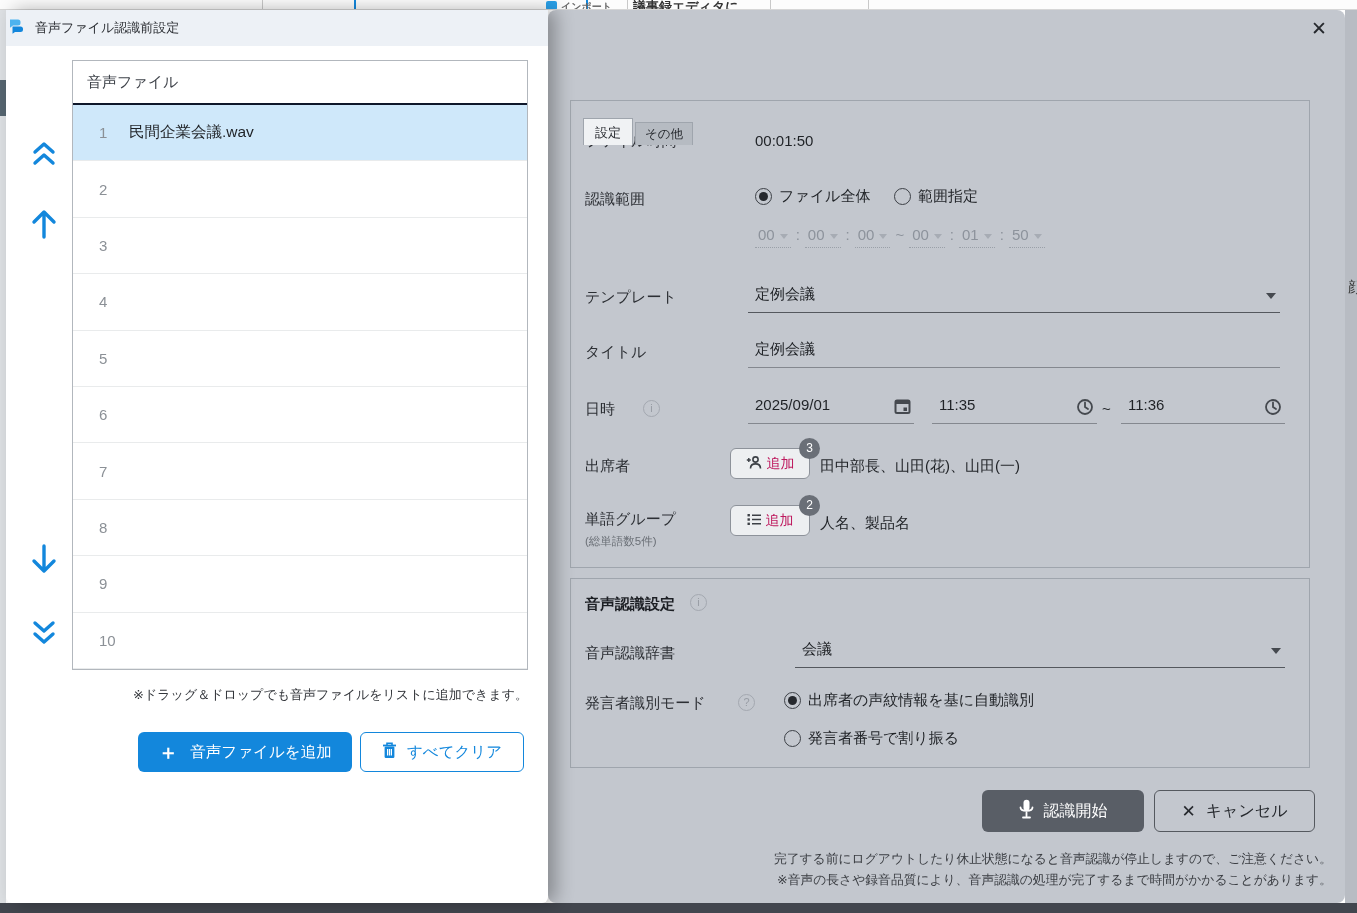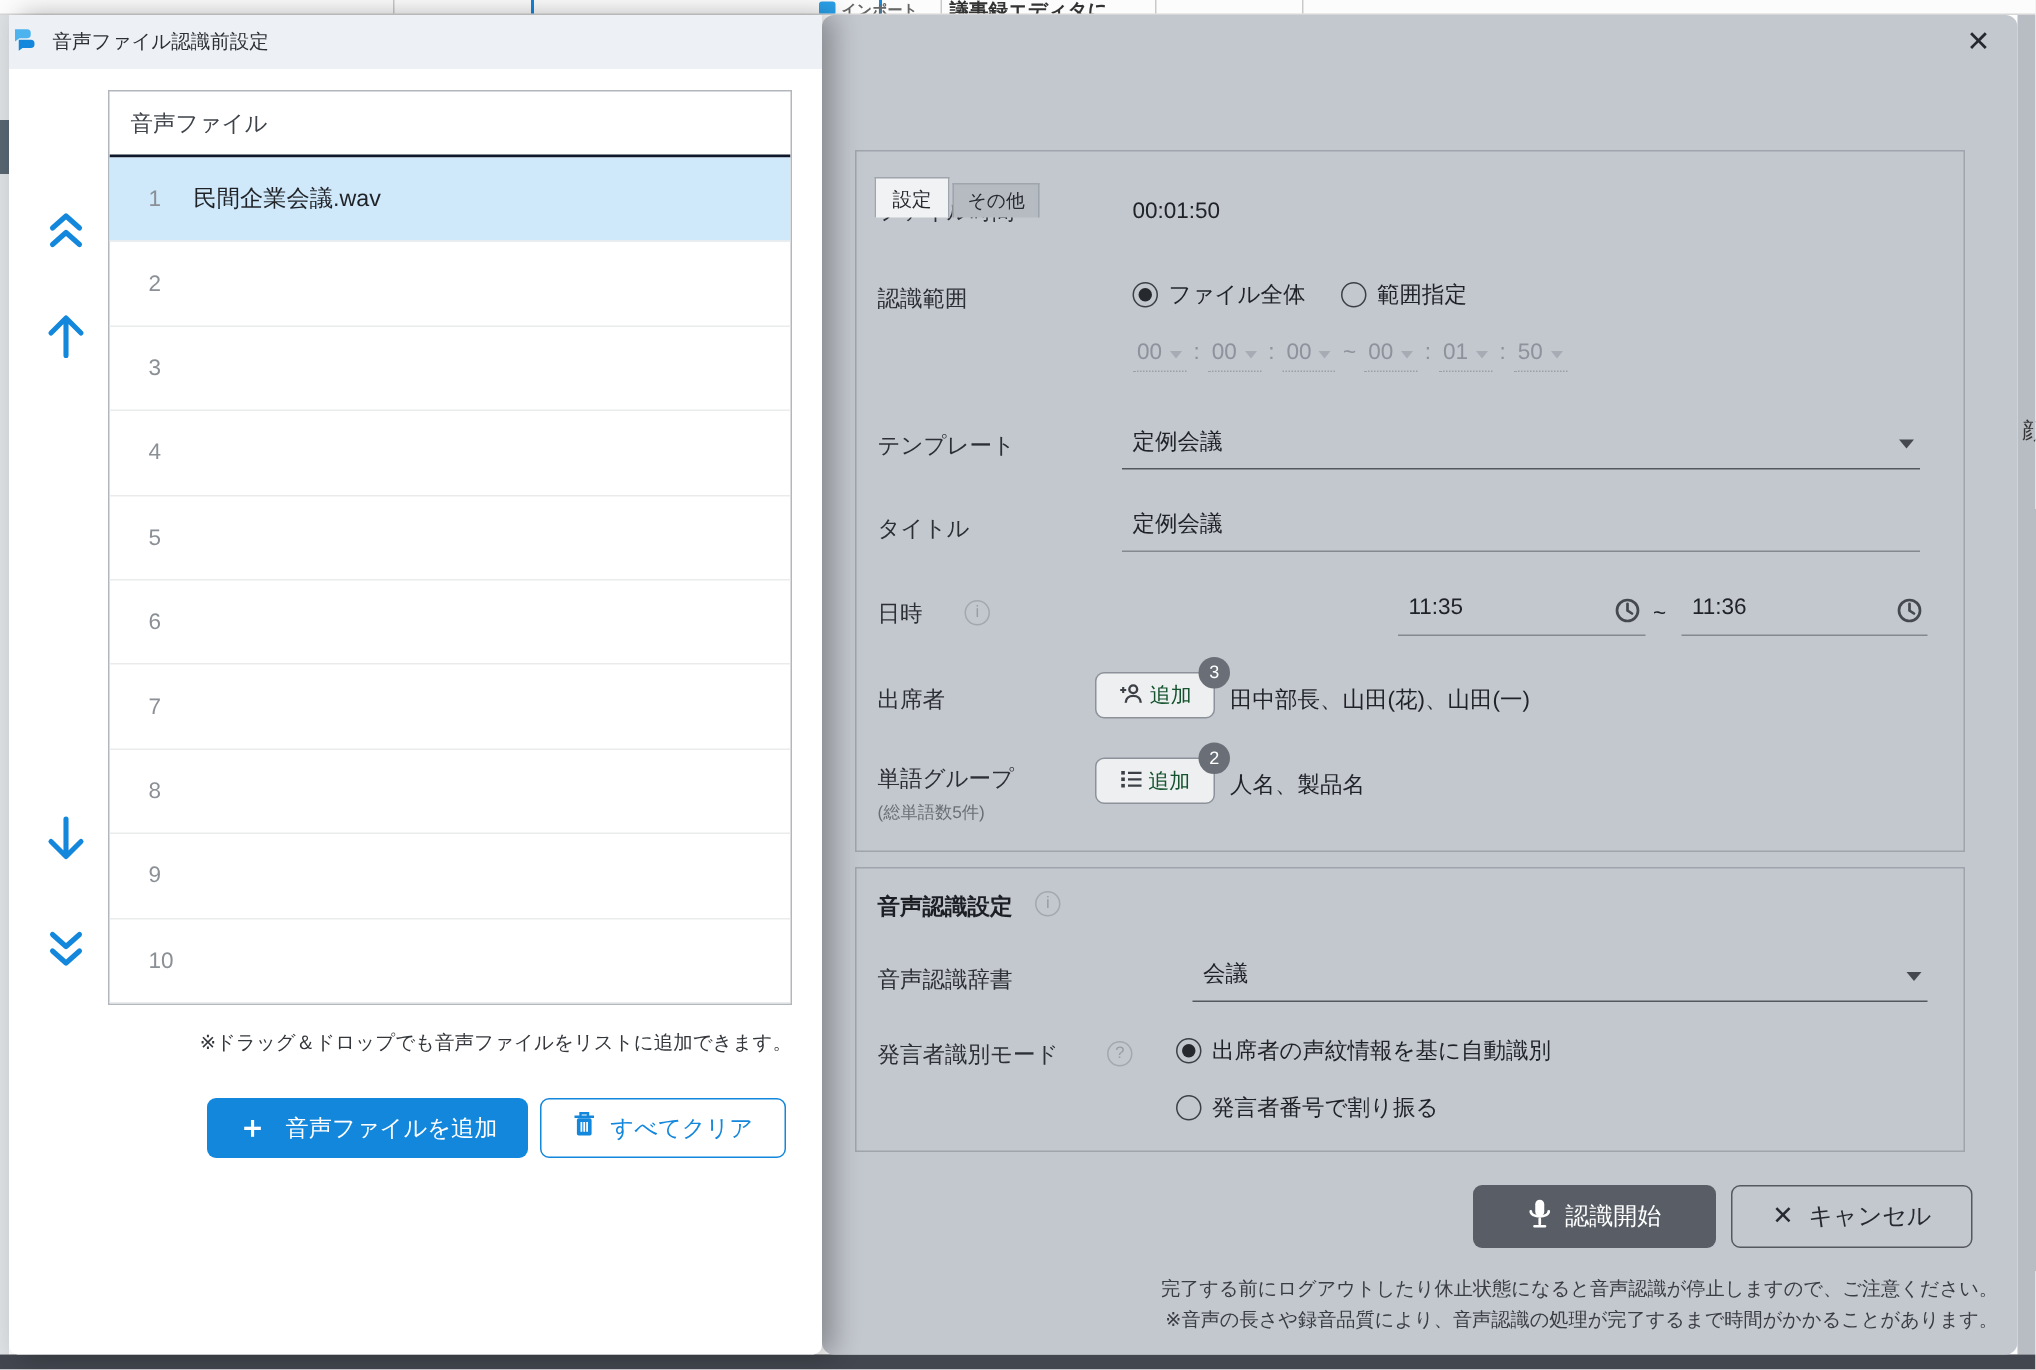--- a/index.html
+++ b/index.html
@@ -47,21 +47,21 @@
   .tsel { border-bottom:1.5px dotted #9aa0a8; padding:0 3px 4px 3px; display:inline-flex; align-items:center; gap:5px; }
   .tsel .tri { width:0; height:0; border-left:4px solid transparent; border-right:4px solid transparent; border-top:5px solid #a7acb4; margin-top:3px; }
   .tsep { padding:0 5px; }
 
   .field { position:absolute; height:32px; border-bottom:1px solid #84888f; }
   .field.dark { border-bottom-color:#54585e; }
   .field .fv { position:absolute; left:7px; top:4px; font-size:15px; color:#1f2226; white-space:nowrap; }
   .field .dd-arrow { position:absolute; right:4px; top:12px; width:0; height:0; border-left:5px solid transparent; border-right:5px solid transparent; border-top:6px solid #45494f; }
   .field .f-icon { position:absolute; right:3px; top:6px; }
 
-  .add-btn { position:absolute; width:80px; height:31px; background:#edeff1; border:1px solid #8d929a; border-radius:6px; display:flex; align-items:center; justify-content:center; gap:4px; font-size:14px; color:#14532d; cursor:pointer; }
+  .add-btn { position:absolute; width:80px; height:31px; background:#edeff1; border:1px solid #8d929a; border-radius:6px; display:flex; align-items:center; justify-content:center; gap:4px; font-size:14px; color:#be185d; cursor:pointer; }
   .badge { position:absolute; width:21px; height:21px; border-radius:50%; background:#6a6f77; color:#fff; font-size:12px; line-height:21px; text-align:center; z-index:4; }
 
   .asr-header { position:absolute; left:37px; top:585px; font-size:15px; font-weight:bold; color:#1c1f24; }
 
   .start-btn { position:absolute; left:434px; top:780px; width:162px; height:42px; background:#595e66; border:none; border-radius:6px; color:#fff; font-size:16px; display:flex; align-items:center; justify-content:center; gap:10px; cursor:pointer; font-family:inherit; }
   .cancel-btn { position:absolute; left:606px; top:780px; width:161px; height:42px; background:transparent; border:1.5px solid #55595f; border-radius:6px; color:#26292e; font-size:16px; display:flex; align-items:center; justify-content:center; gap:10px; cursor:pointer; font-family:inherit; }
   .panel-notes { position:absolute; left:150px; top:838px; width:634px; text-align:right; font-size:12.8px; color:#3a3d42; line-height:21px; }
 
   
   .file-window { position:absolute; left:6px; top:10px; width:542px; height:893px; background:#fff; z-index:3; box-shadow:8px 0 18px rgba(0,0,0,0.3); border-radius:0 0 6px 6px; }
@@ -163,20 +163,30 @@
       <span class="dd-arrow"></span>
     </div>
 
     <div class="f-label" style="left:37px; top:333px">タイトル</div>
     <div class="field" style="left:200px; top:326px; width:532px">
       <span class="fv">定例会議</span>
     </div>
 
     <div class="f-label" style="left:37px; top:390px">日時</div>
     <span class="info-circle" style="position:absolute; left:95px; top:390px">i</span>
+    <div class="field" style="left:200px; top:382px; width:166px">
+      <span class="fv">2025/09/01</span>
+      <span class="f-icon">
+        <svg width="17" height="17" viewBox="0 0 17 17">
+            <rect x="1.5" y="2.5" width="14" height="12.5" rx="1.5" fill="none" stroke="#45494f" stroke-width="2"></rect>
+            <rect x="1.5" y="2.5" width="14" height="3.5" fill="#45494f"></rect>
+            <rect x="9.5" y="9.5" width="3.5" height="3.5" fill="#45494f"></rect>
+          </svg>
+      </span>
+    </div>
     <div class="field" style="left:384px; top:382px; width:165px">
       <span class="fv">11:35</span>
       <span class="f-icon">
         <svg width="18" height="18" viewBox="0 0 18 18">
             <circle cx="9" cy="9" r="7" fill="none" stroke="#45494f" stroke-width="1.8"></circle>
             <path d="M9 4.5 V9 L12 11" fill="none" stroke="#45494f" stroke-width="1.8" stroke-linecap="round"></path>
           </svg>
       </span>
     </div>
     <div class="f-value" style="left:554px; top:390px">~</div>

